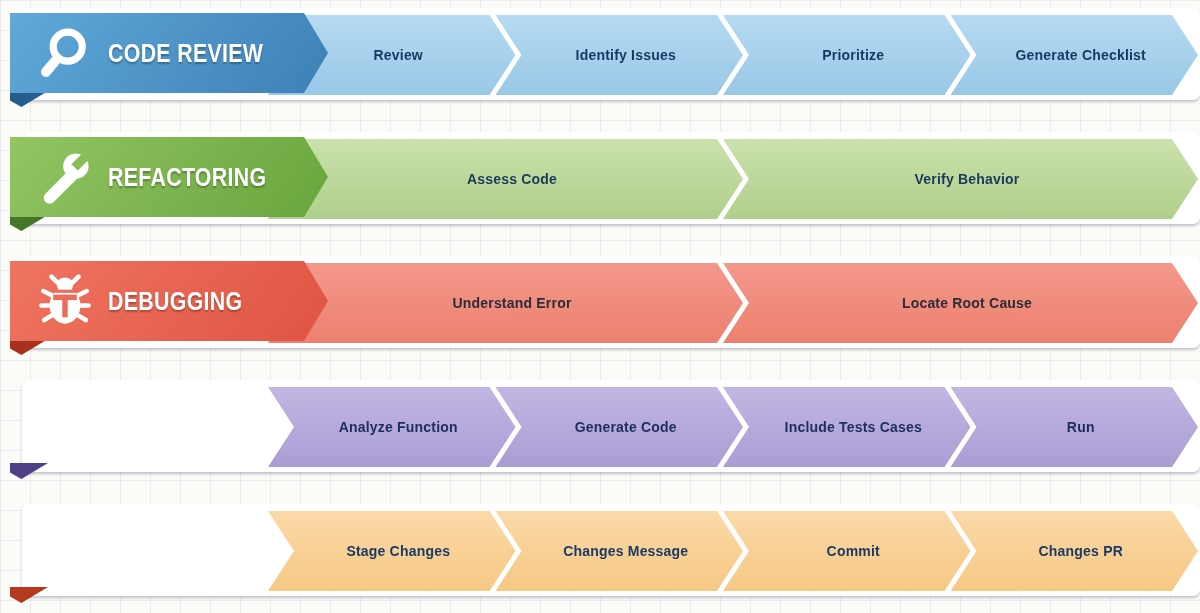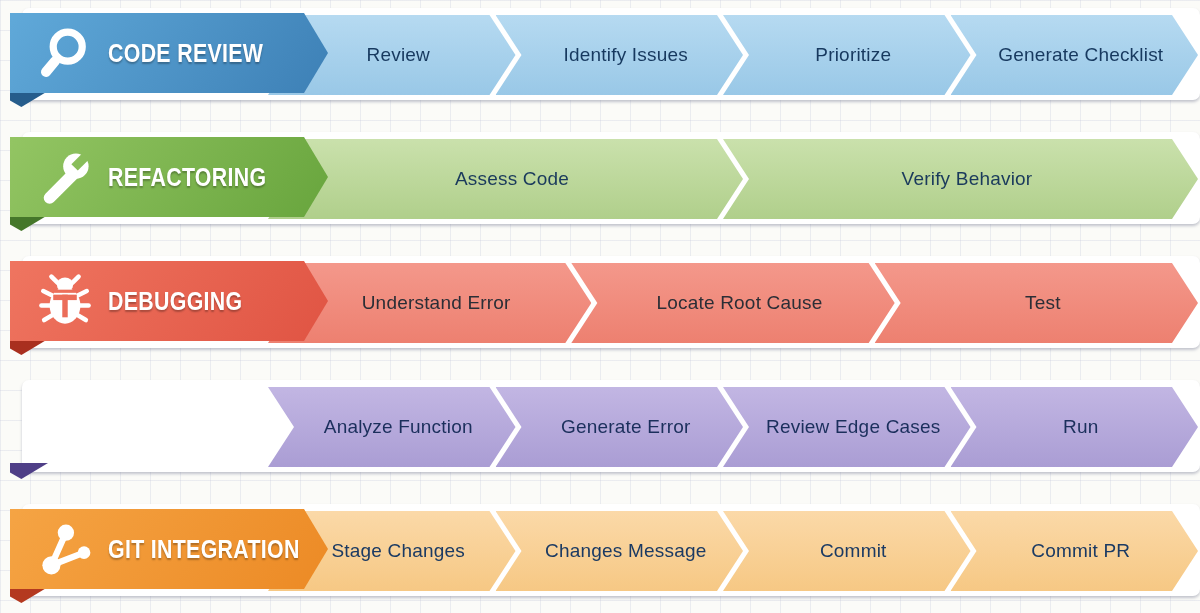--- a/index.html
+++ b/index.html
@@ -30,21 +30,21 @@
   }
   .step{
     flex:1;position:relative;display:flex;align-items:center;justify-content:center;
     background:linear-gradient(180deg,var(--step-l) 0%,var(--step-d) 100%);
     clip-path:polygon(0 0, calc(100% - 26px) 0, 100% 50%, calc(100% - 26px) 100%, 0 100%, 26px 50%);
     filter:drop-shadow(0 2px 2px rgba(90,92,115,0.30));
   }
   .step + .step{margin-left:-20px;text-align:right;}
   .step-label{
     padding-left:13px;white-space:nowrap;
-    font-size:19px;font-weight:normal;color:var(--txt);
+    font-size:14px;font-weight:bold;color:var(--txt);
     letter-spacing:0.2px;
   }
   .header{
     position:absolute;left:10px;top:-2px;height:80px;width:318px;z-index:3;
     background:linear-gradient(128deg,var(--h-l) 0%,var(--h-d) 100%);
     clip-path:polygon(0 0,294px 0,318px 50%,294px 100%,0 100%);
     display:flex;align-items:center;
     filter:drop-shadow(0 2px 3px rgba(55,58,85,0.38));
   }
   .icon{width:58px;height:58px;margin-left:26px;flex:0 0 auto;}
@@ -120,23 +120,20 @@
     <div class="row" style="--h-l: #ef7560; --h-d: #e05443; --fold: #a92f1f; --step-l: #f4988b; --step-d: #ed8070; --txt: #2b2e36;">
       <div class="card"></div>
       <div class="fold"></div>
       <div class="steps">
         <div class="step">
           <span class="step-label">Understand Error</span>
         </div>
         <div class="step">
           <span class="step-label">Locate Root Cause</span>
         </div>
-        <div class="step">
-          <span class="step-label">Test</span>
-        </div>
       </div>
       <div class="header">
         <div class="icon">
           <svg viewBox="0 0 64 64" width="100%" height="100%">
             <defs>
               <mask id="bm">
                 <g stroke="#fff" stroke-width="5" stroke-linecap="round">
                   <line x1="24" y1="12" x2="17" y2="5"></line>
                   <line x1="40" y1="12" x2="47" y2="5"></line>
                   <line x1="18" y1="26" x2="8" y2="21"></line>
@@ -161,24 +158,24 @@
     </div>
 
     <div class="row" style="--h-l: #a08fd4; --h-d: #7c69bb; --fold: #4f3f87; --step-l: #c2b6e3; --step-d: #aa9dd4; --txt: #1b2f5c;">
       <div class="card"></div>
       <div class="fold"></div>
       <div class="steps">
         <div class="step">
           <span class="step-label">Analyze Function</span>
         </div>
         <div class="step">
-          <span class="step-label">Generate Error</span>
+          <span class="step-label">Generate Code</span>
         </div>
         <div class="step">
-          <span class="step-label">Review Edge Cases</span>
+          <span class="step-label">Include Tests Cases</span>
         </div>
         <div class="step">
           <span class="step-label">Run</span>
         </div>
       </div>
     </div>
 
     <div class="row" style="--h-l: #f5a444; --h-d: #ec8a25; --fold: #b4391f; --step-l: #fbd9a8; --step-d: #f6c884; --txt: #1b3a63;">
       <div class="card"></div>
       <div class="fold"></div>
@@ -186,31 +183,17 @@
         <div class="step">
           <span class="step-label">Stage Changes</span>
         </div>
         <div class="step">
           <span class="step-label">Changes Message</span>
         </div>
         <div class="step">
           <span class="step-label">Commit</span>
         </div>
         <div class="step">
-          <span class="step-label">Commit PR</span>
+          <span class="step-label">Changes PR</span>
         </div>
-      </div>
-      <div class="header">
-        <div class="icon">
-          <svg viewBox="0 0 64 64" width="100%" height="100%">
-            <g stroke="#fff" stroke-width="7" stroke-linecap="round">
-              <line x1="17" y1="50" x2="33" y2="14"></line>
-              <line x1="17" y1="50" x2="53" y2="36"></line>
-            </g>
-            <circle cx="17" cy="50" r="10" fill="#fff"></circle>
-            <circle cx="33" cy="14" r="9" fill="#fff"></circle>
-            <circle cx="53" cy="36" r="7" fill="#fff"></circle>
-          </svg>
-        </div>
-        <div class="title">GIT INTEGRATION</div>
       </div>
     </div>
   </div>
 
 </body></html>

